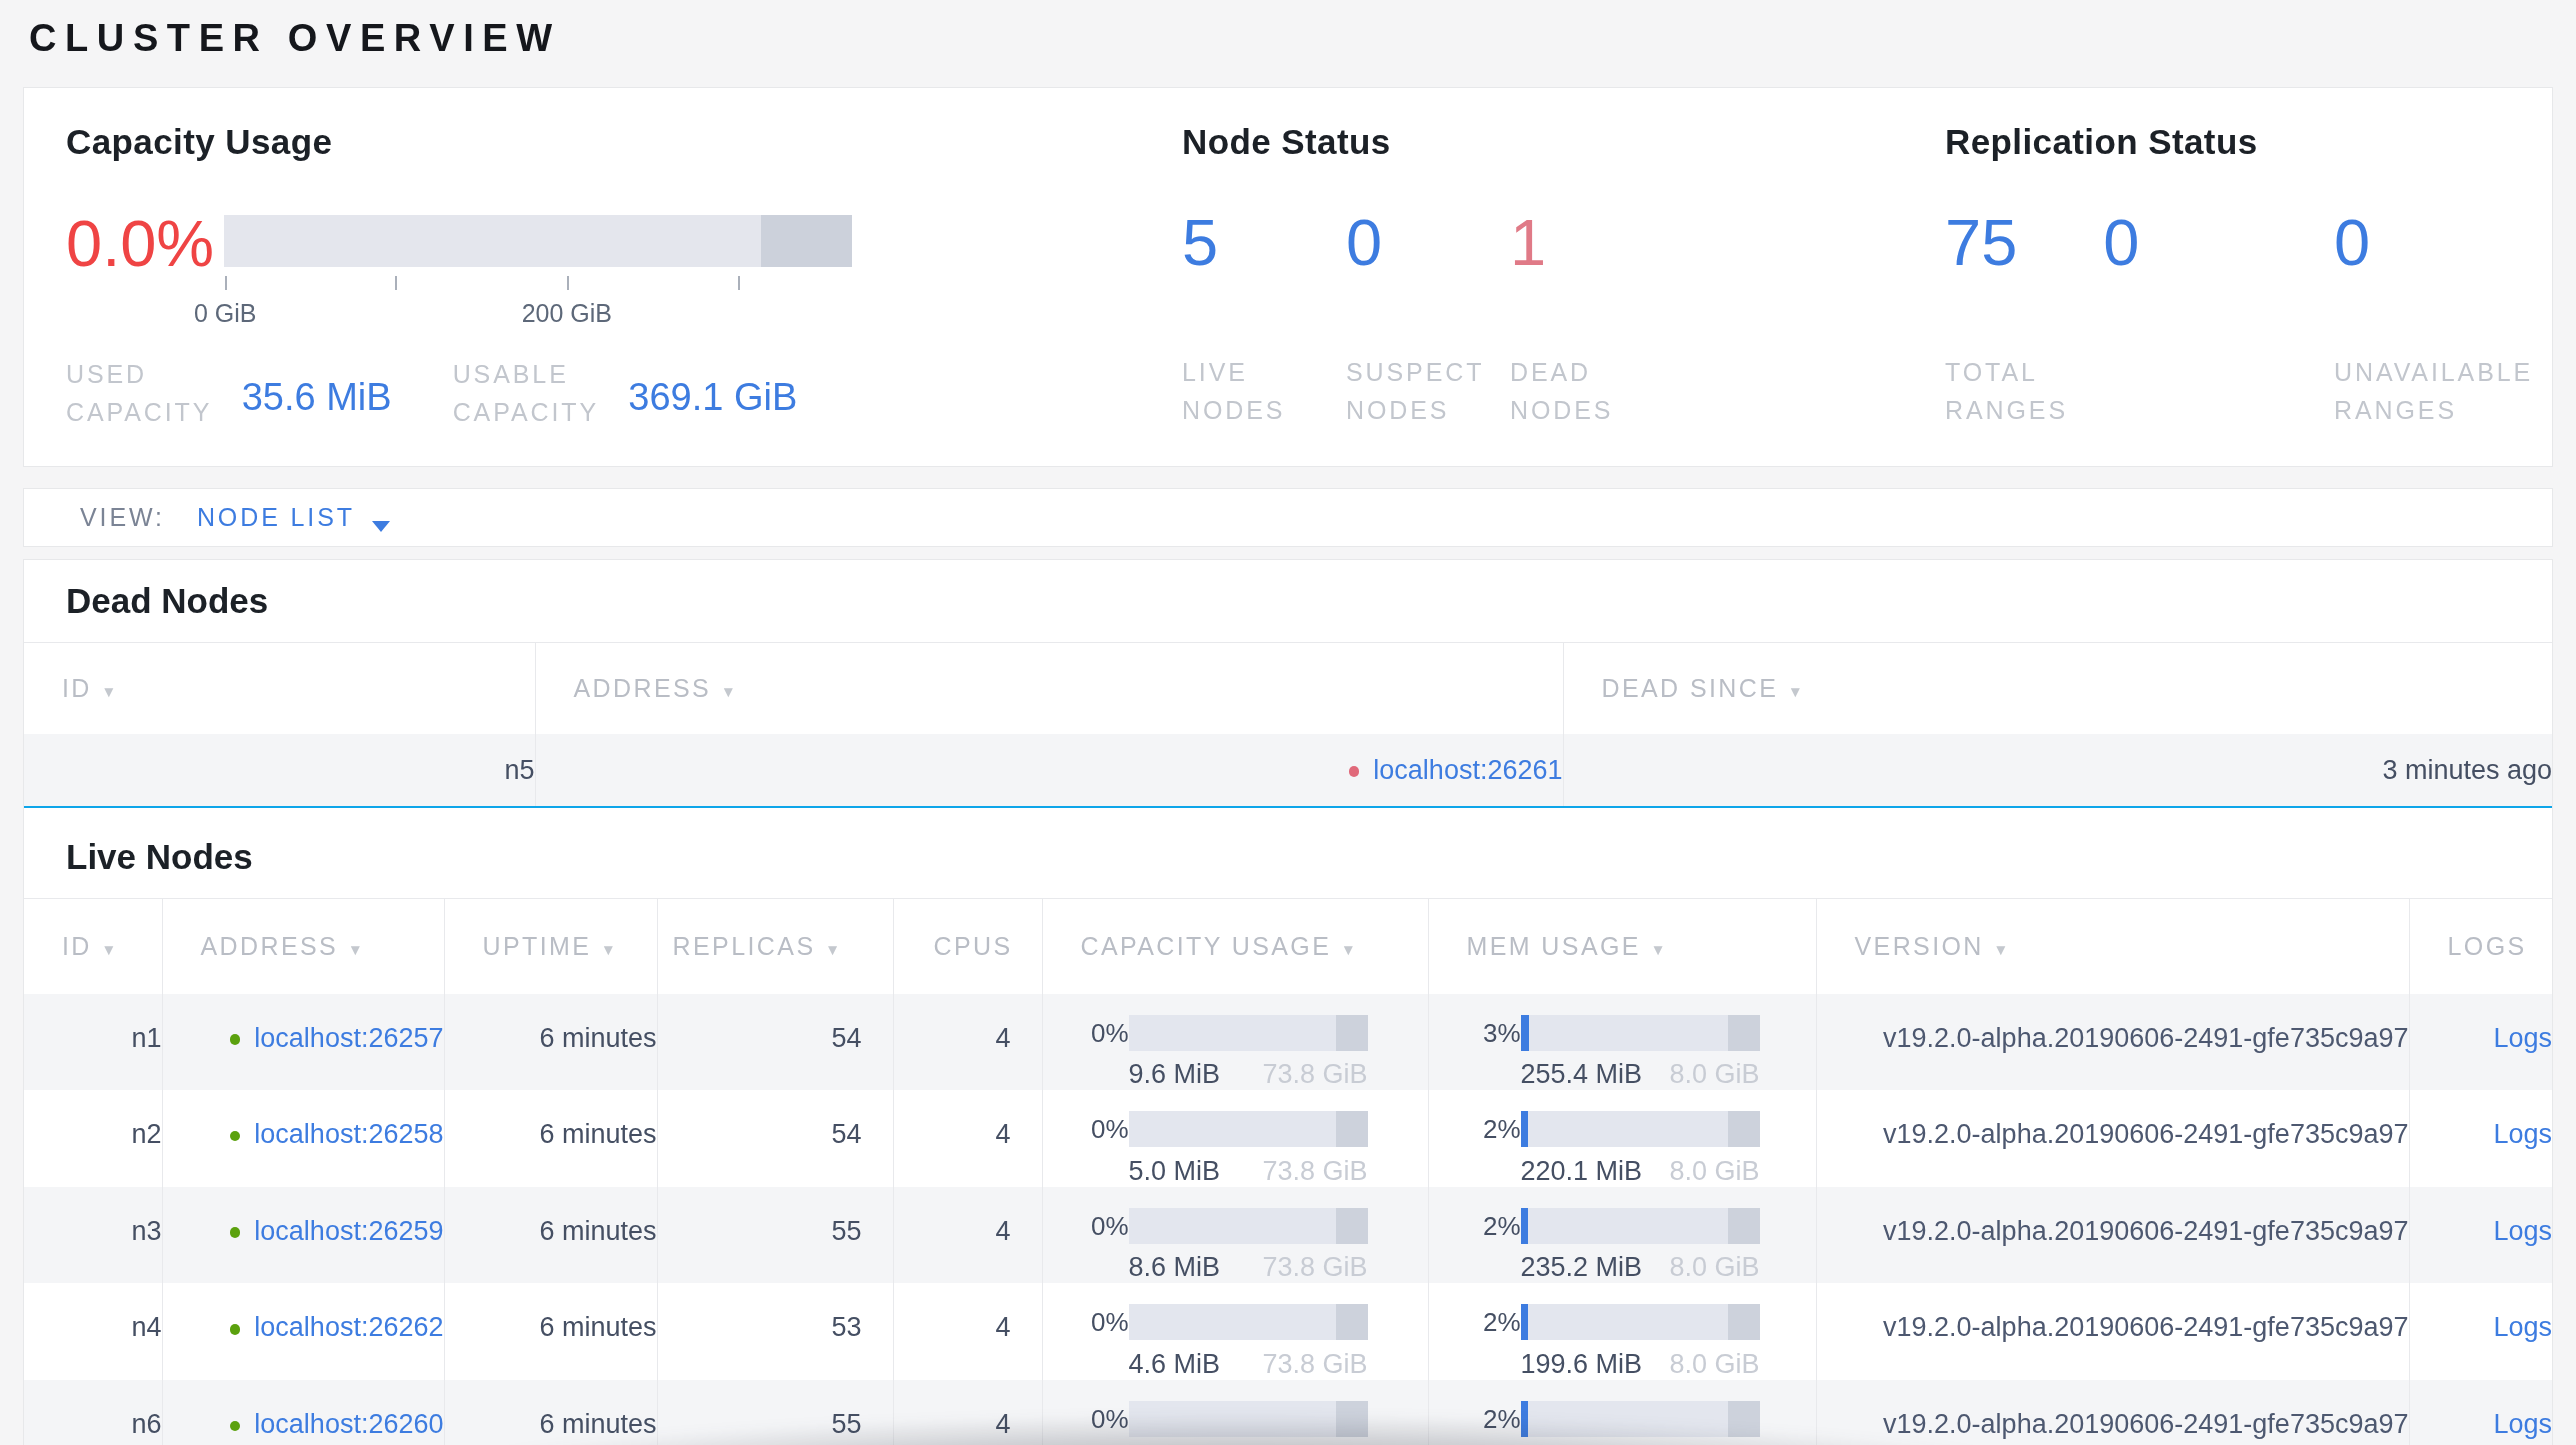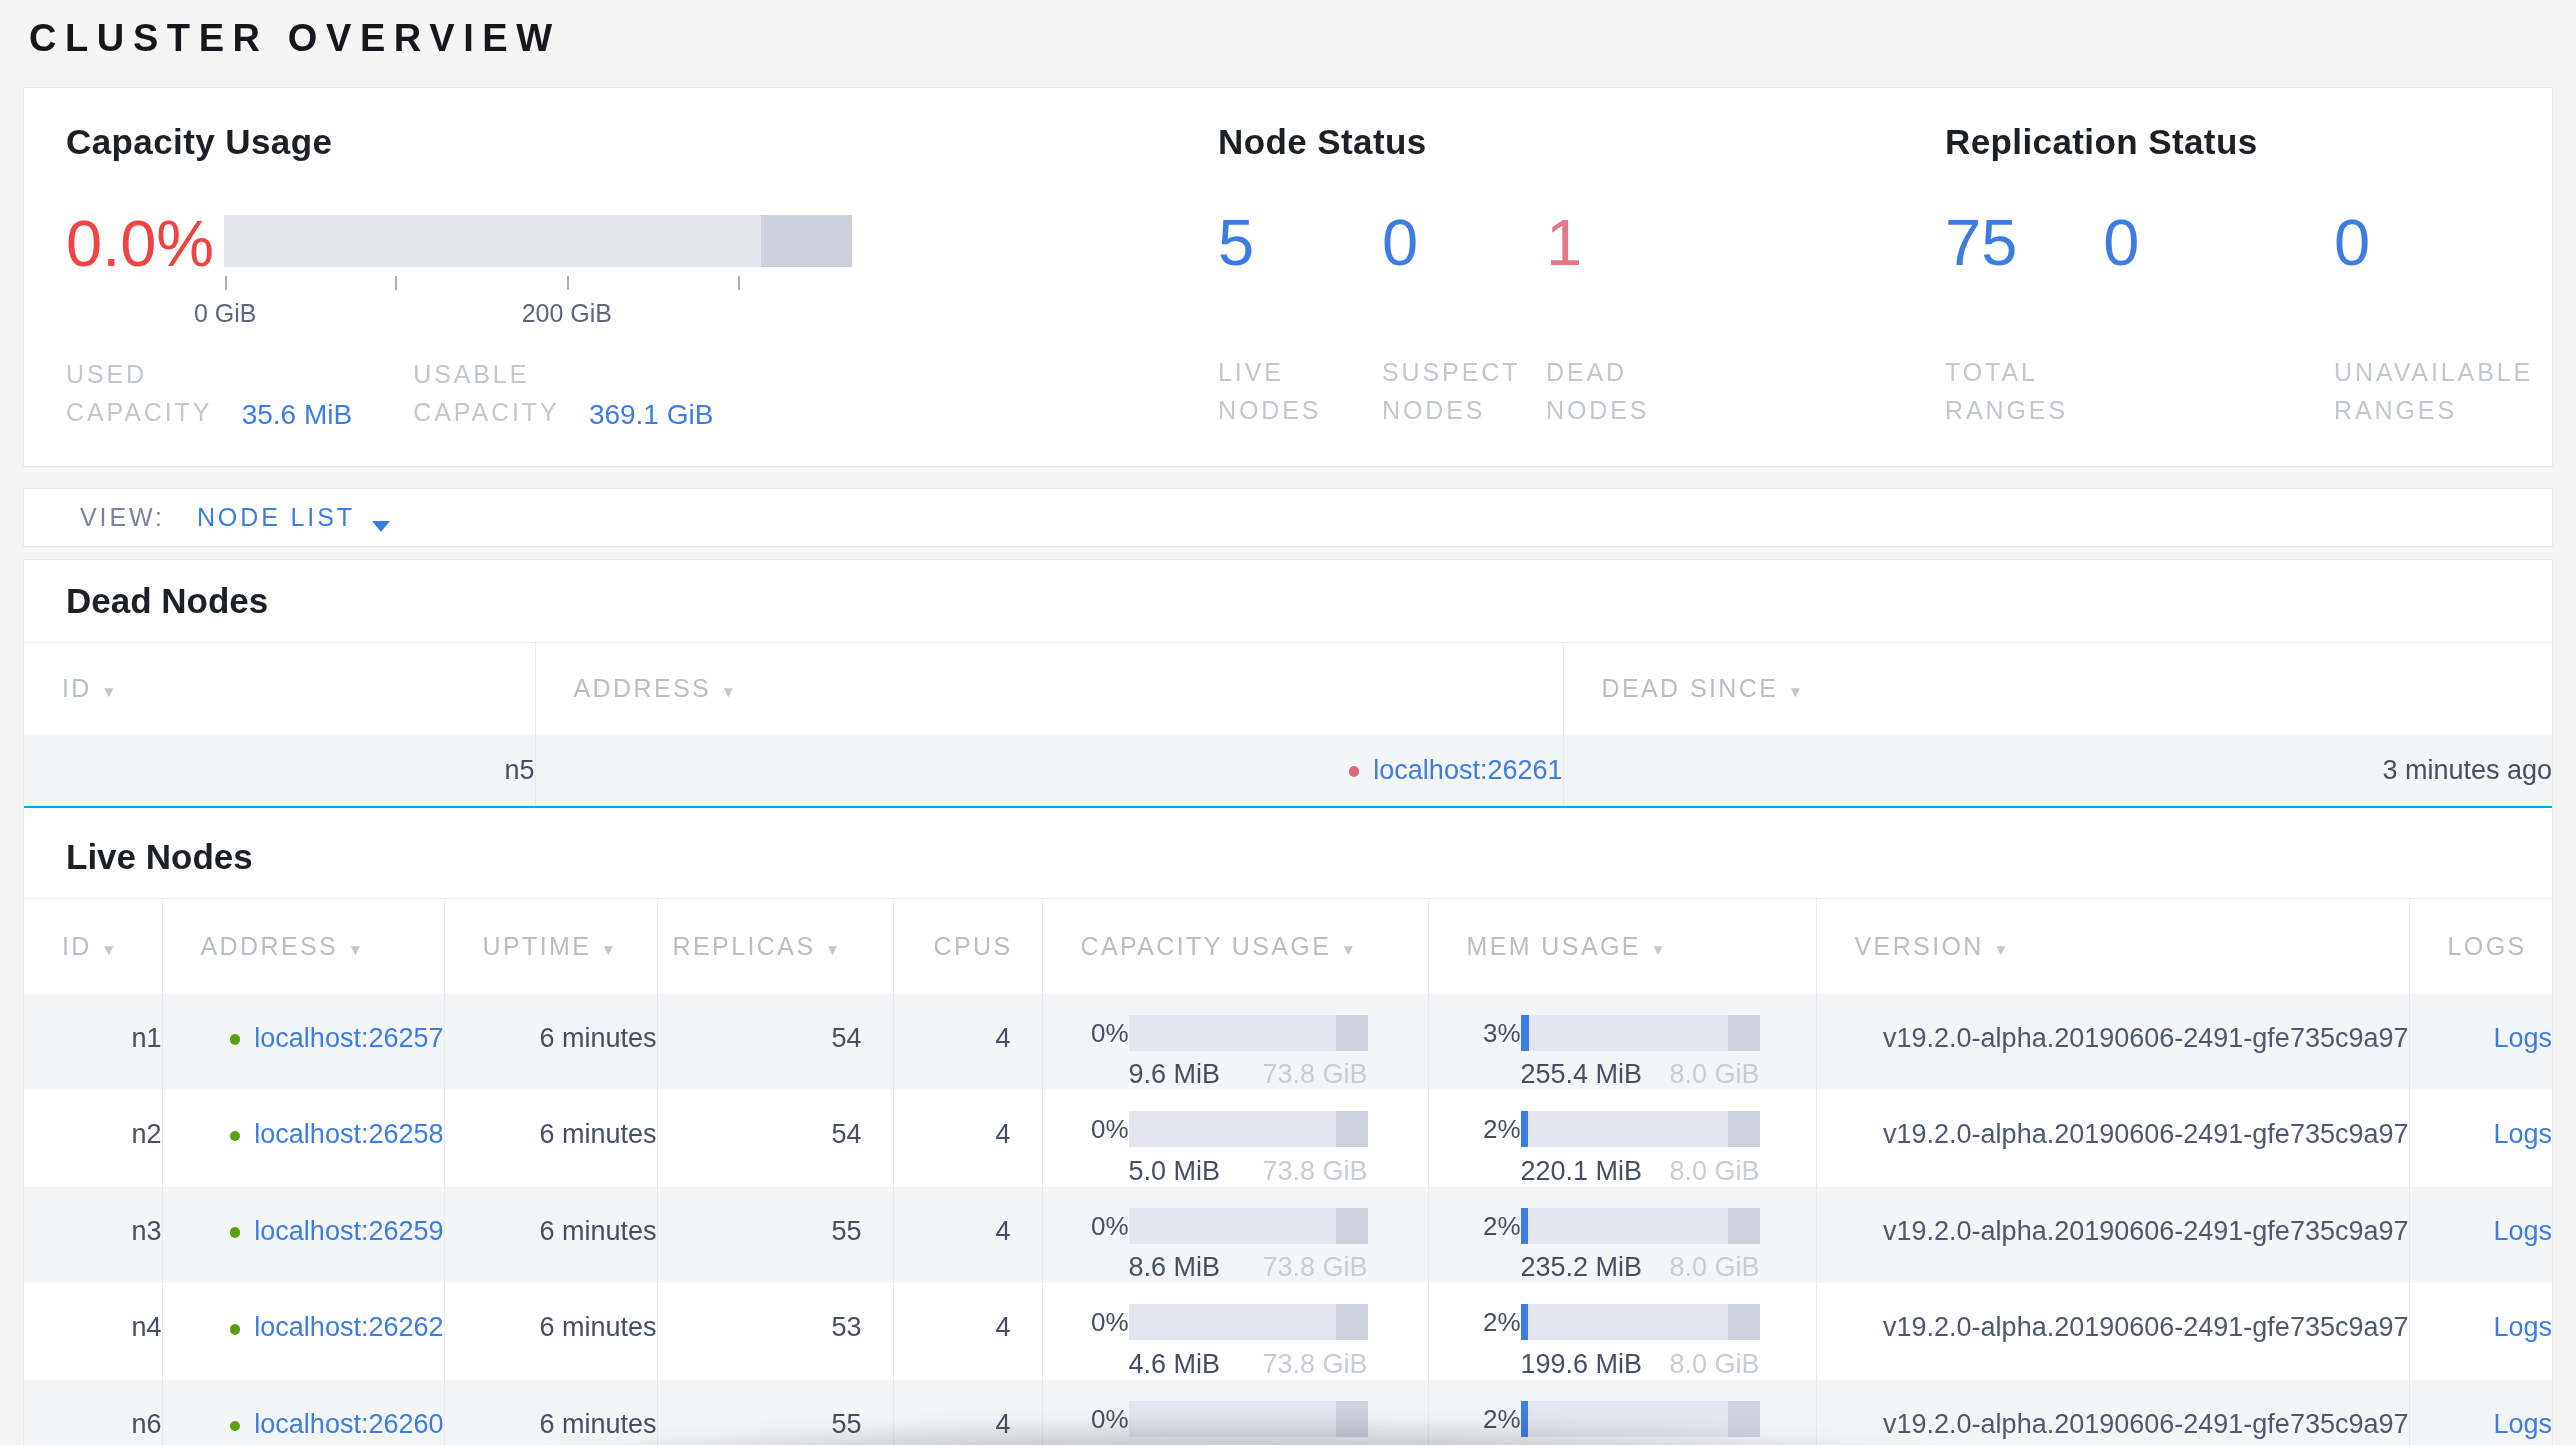--- a/index.html
+++ b/index.html
@@ -22,42 +22,42 @@
   
   .summary-card {
     position:relative;
     margin:27px 23px 0 23px;
     height:380px;
     background:#ffffff;
     border:1px solid #e7e8ea;
   }
   .card-section { position:absolute; top:34px; }
   .sec-capacity { left:42px; width:1031px; }
-  .sec-nodes    { left:1194px; width:726px; }
+  .sec-nodes    { left:1158px; width:726px; }
   .sec-repl     { left:1921px; width:611px; }
   .sec-title { font-size:35px; font-weight:700; color:#1c2127; letter-spacing:0.4px; }
 
   
   .meter-row { display:flex; margin-top:53px; }
   .big-pct { width:158px; font-size:65px; color:#ef4444; line-height:57px; flex:none; }
   .meter { position:relative; width:628px; }
   .meter-bar { position:relative; height:52px; background:#e4e6ed; overflow:hidden; }
   .meter-endcap { position:absolute; right:0; top:0; bottom:0; width:14.5%; background:#ccd1db; }
   .tick { position:absolute; top:61px; width:1.9px; height:14.3px; background:#aab0ba; }
   .tick.t0 { left:0.2%; } .tick.t1 { left:27.3%; } .tick.t2 { left:54.6%; } .tick.t3 { left:81.9%; }
   .tick-label { position:absolute; top:84px; transform:translateX(-50%); font-size:25px; color:#5d6879; white-space:nowrap; }
   .tick-label.l0 { left:0.2%; } .tick-label.l200 { left:54.6%; }
 
   .totals-row { display:flex; margin-top:84px; gap:61px; }
   .stat-pair { display:flex; align-items:flex-end; }
   .caps-label {
     width:170px; font-size:25px; letter-spacing:2.9px; line-height:1.5;
     color:#c2c6cd; text-transform:uppercase;
   }
-  .stat-value { font-size:28px; color:#3d7ce0; margin-left:5.7px; margin-bottom:0; white-space:nowrap;text-align:center; }
+  .stat-value { font-size:38px; color:#3d7ce0; margin-left:5.7px; margin-bottom:12px; white-space:nowrap;text-align:center; }
 
   
   .stat-cols { display:flex; margin-top:52px; }
   .stat-col { display:flex; flex-direction:column; }
   .sec-nodes .stat-col { width:164px; }
   .sec-repl .stat-col.w1 { width:161px; }
   .sec-repl .stat-col.w2 { width:235px; }
   .stat-number { font-size:65px; line-height:57px; color:#3d7ce0; }
   .stat-number.danger { color:#e07a87; }
   .lbl-wrap { height:120px; margin-top:38px; display:flex; align-items:flex-end; }

